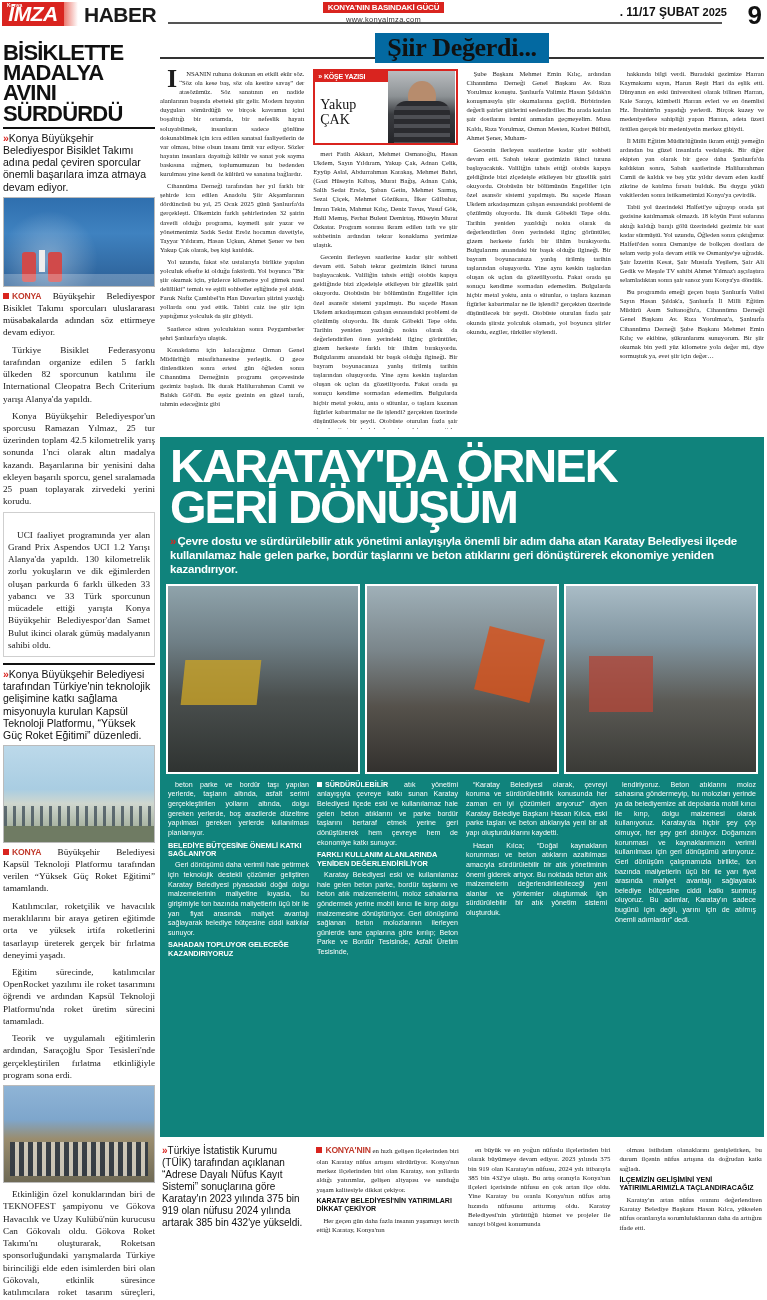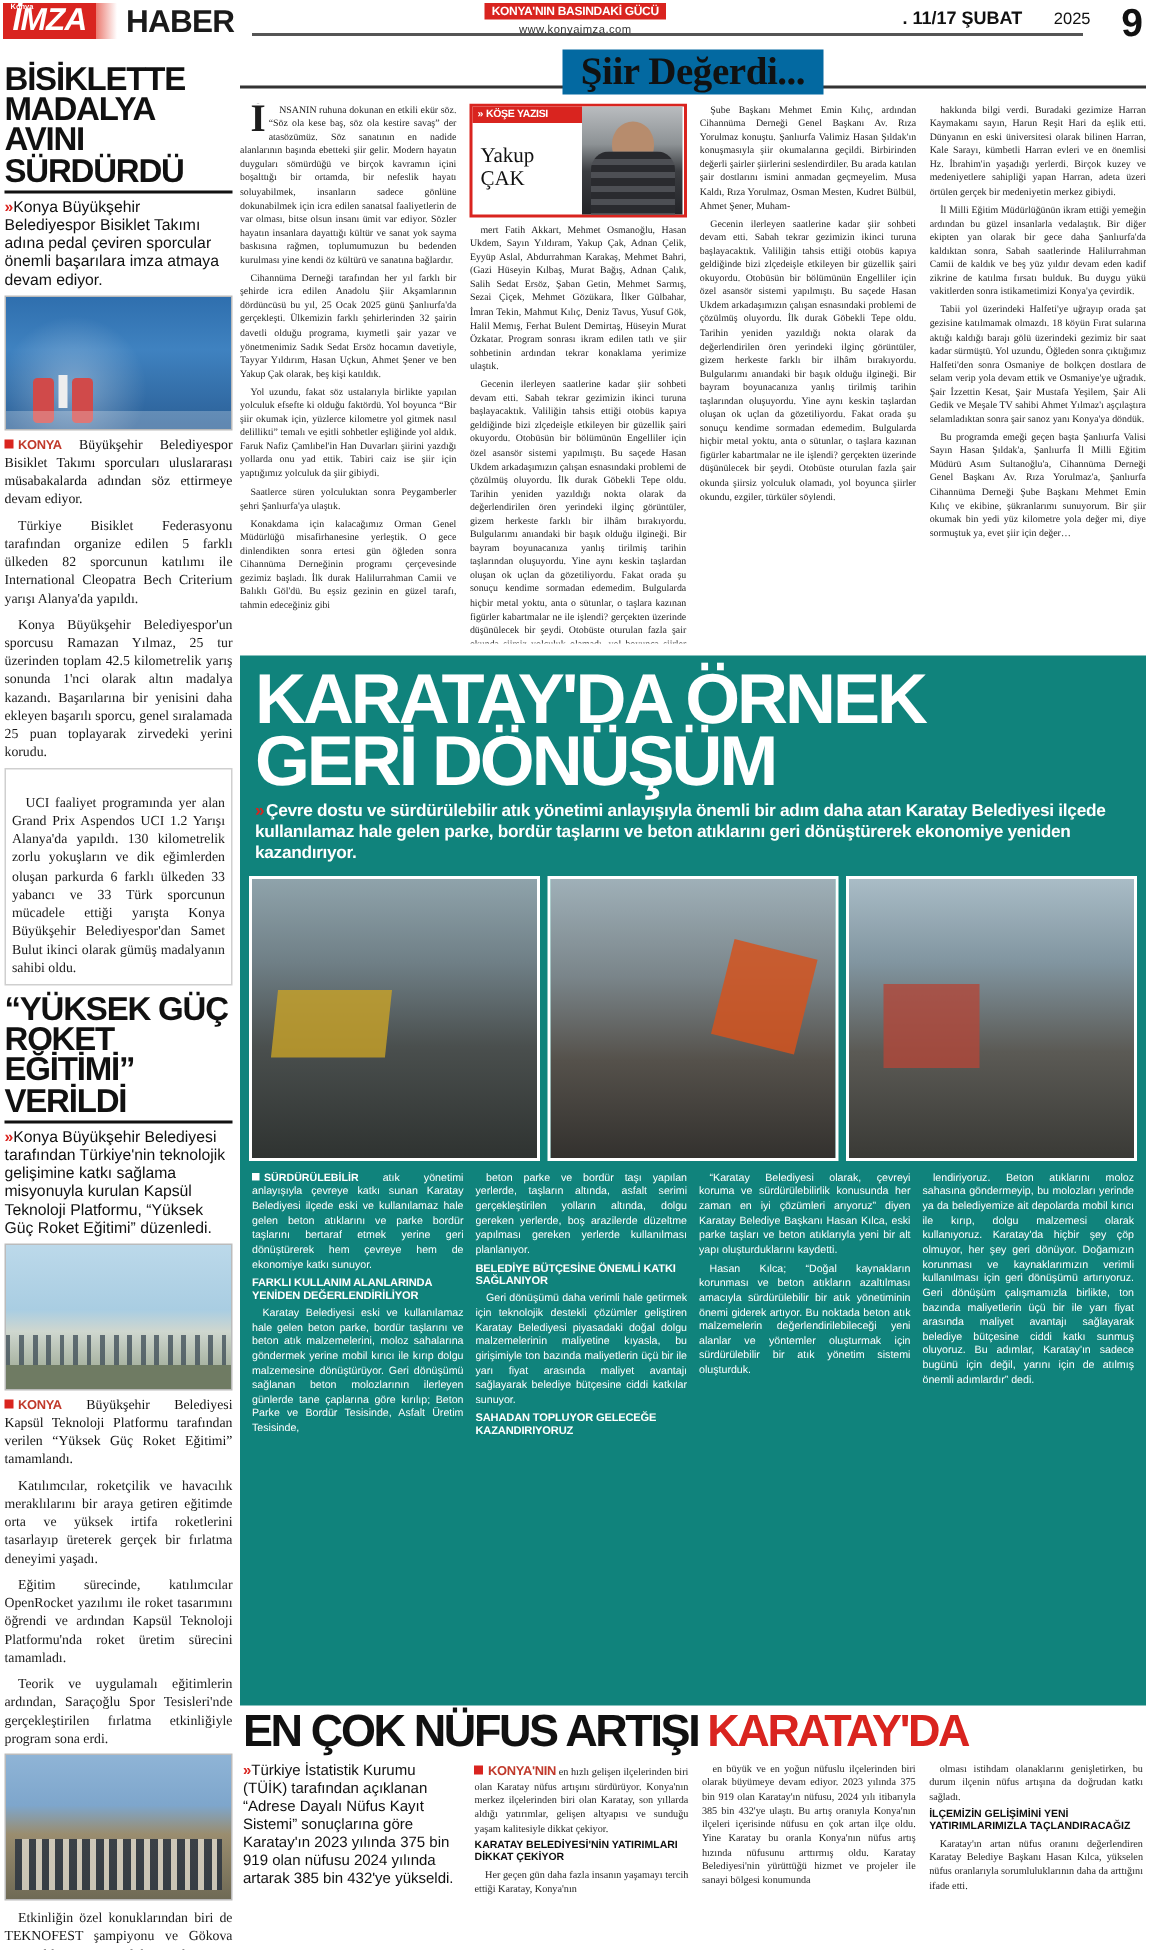--- a/index.html
+++ b/index.html
@@ -47,21 +47,21 @@
   }
   .masthead-url{
     font-family:"Liberation Sans", sans-serif; font-size:7.5px;
     color:#333; margin-top:2px; letter-spacing:0.3px;
   }
   .masthead-date{
     position:absolute; right:40px; top:5px;
     font-family:"Liberation Sans", sans-serif; font-size:11px; color:#111;
   }
   .masthead-date b{ font-weight:bold; font-size:12px; }
-  .masthead-date .yr{ font-weight:normal;margin-left:18px; }
+  .masthead-date .yr{ font-weight:bold; }
   .masthead-pageno{
     position:absolute; right:5px; top:0px;
     font-family:"Liberation Sans", sans-serif; font-weight:bold; font-size:26px; color:#111;
   }
 
   
   .left-col { position:absolute; left:3px; top:43px; width:152px; height:1264px; }
 
   .lh-title{
     font-family:"Liberation Sans", sans-serif; font-weight:bold;
@@ -290,21 +290,20 @@
         <span>Büyükşehir Belediyespor Bisiklet Takımı sporcuları uluslararası müsabakalarda adından söz ettirmeye devam ediyor.</span>
       </div>
       <div class="body-p">Türkiye Bisiklet Federasyonu tarafından organize edilen 5 farklı ülkeden 82 sporcunun katılımı ile International Cleopatra Bech Criterium yarışı Alanya'da yapıldı.</div>
       <div class="body-p">Konya Büyükşehir Belediyespor'un sporcusu Ramazan Yılmaz, 25 tur üzerinden toplam 42.5 kilometrelik yarış sonunda 1'nci olarak altın madalya kazandı. Başarılarına bir yenisini daha ekleyen başarılı sporcu, genel sıralamada 25 puan toplayarak zirvedeki yerini korudu.</div>
       <div class="left-box">
         <div class="body-p" style="margin-top:0">UCI faaliyet programında yer alan Grand Prix Aspendos UCI 1.2 Yarışı Alanya'da yapıldı. 130 kilometrelik zorlu yokuşların ve dik eğimlerden oluşan parkurda 6 farklı ülkeden 33 yabancı ve 33 Türk sporcunun mücadele ettiği yarışta Konya Büyükşehir Belediyespor'dan Samet Bulut ikinci olarak gümüş madalyanın sahibi oldu.</div>
       </div>
     </div>
 
     <div style="margin-top:6px">
-      <div class="lh-title">“YÜKSEK GÜÇ ROKET EĞİTİMİ” VERİLDİ</div>
       <div class="lh-rule"></div>
       <div class="lh-sub">
         <span class="chev">»</span><span>Konya Büyükşehir Belediyesi tarafından Türkiye'nin teknolojik gelişimine katkı sağlama misyonuyla kurulan Kapsül Teknoloji Platformu, “Yüksek Güç Roket Eğitimi” düzenledi.</span>
       </div>
       <div class="photo-box">
         <div class="photo-rocket"></div>
       </div>
       <div class="kicker-line">
         <span class="kicker-sq"></span><span class="kicker-city">KONYA</span>
         <span>Büyükşehir Belediyesi Kapsül Teknoloji Platformu tarafından verilen “Yüksek Güç Roket Eğitimi” tamamlandı.</span>
@@ -376,51 +375,47 @@
     </div>
 
     <div class="feat-photos">
       <div class="fp fp1"></div>
       <div class="fp fp2"></div>
       <div class="fp fp3"></div>
     </div>
 
     <div class="feat-body">
       <div>
+        <div class="ft-p">beton parke ve bordür taşı yapılan yerlerde, taşların altında, asfalt serimi gerçekleştirilen yolların altında, dolgu gereken yerlerde, boş arazilerde düzeltme yapılması gereken yerlerde kullanılması planlanıyor.</div>
+        <div class="ft-h">BELEDİYE BÜTÇESİNE ÖNEMLİ KATKI SAĞLANIYOR</div>
+        <div class="ft-p">Geri dönüşümü daha verimli hale getirmek için teknolojik destekli çözümler geliştiren Karatay Belediyesi piyasadaki doğal dolgu malzemelerinin maliyetine kıyasla, bu girişimiyle ton bazında maliyetlerin üçü bir ile yarı fiyat arasında maliyet avantajı sağlayarak belediye bütçesine ciddi katkılar sunuyor.</div>
+        <div class="ft-h">SAHADAN TOPLUYOR GELECEĞE KAZANDIRIYORUZ</div>
+      </div>
+
+      <div>
         <div class="ft-p" style="text-indent:0">
           <span class="ft-sq"></span><span class="ft-lead">SÜRDÜRÜLEBİLİR</span>
           <span>atık yönetimi anlayışıyla çevreye katkı sunan Karatay Belediyesi ilçede eski ve kullanılamaz hale gelen beton atıklarını ve parke bordür taşlarını bertaraf etmek yerine geri dönüştürerek hem çevreye hem de ekonomiye katkı sunuyor.</span>
         </div>
         <div class="ft-h">FARKLI KULLANIM ALANLARINDA YENİDEN DEĞERLENDİRİLİYOR</div>
         <div class="ft-p">Karatay Belediyesi eski ve kullanılamaz hale gelen beton parke, bordür taşlarını ve beton atık malzemelerini, moloz sahalarına göndermek yerine mobil kırıcı ile kırıp dolgu malzemesine dönüştürüyor. Geri dönüşümü sağlanan beton molozlarının ilerleyen günlerde tane çaplarına göre kırılıp; Beton Parke ve Bordür Tesisinde, Asfalt Üretim Tesisinde,</div>
       </div>
 
       <div>
-        <div class="ft-p">beton parke ve bordür taşı yapılan yerlerde, taşların altında, asfalt serimi gerçekleştirilen yolların altında, dolgu gereken yerlerde, boş arazilerde düzeltme yapılması gereken yerlerde kullanılması planlanıyor.</div>
-        <div class="ft-h">BELEDİYE BÜTÇESİNE ÖNEMLİ KATKI SAĞLANIYOR</div>
-        <div class="ft-p">Geri dönüşümü daha verimli hale getirmek için teknolojik destekli çözümler geliştiren Karatay Belediyesi piyasadaki doğal dolgu malzemelerinin maliyetine kıyasla, bu girişimiyle ton bazında maliyetlerin üçü bir ile yarı fiyat arasında maliyet avantajı sağlayarak belediye bütçesine ciddi katkılar sunuyor.</div>
-        <div class="ft-h">SAHADAN TOPLUYOR GELECEĞE KAZANDIRIYORUZ</div>
-      </div>
-
-      <div>
         <div class="ft-p">“Karatay Belediyesi olarak, çevreyi koruma ve sürdürülebilirlik konusunda her zaman en iyi çözümleri arıyoruz” diyen Karatay Belediye Başkanı Hasan Kılca, eski parke taşları ve beton atıklarıyla yeni bir alt yapı oluşturduklarını kaydetti.</div>
         <div class="ft-p">Hasan Kılca; “Doğal kaynakların korunması ve beton atıkların azaltılması amacıyla sürdürülebilir bir atık yönetiminin önemi giderek artıyor. Bu noktada beton atık malzemelerin değerlendirilebileceği yeni alanlar ve yöntemler oluşturmak için sürdürülebilir bir atık yönetim sistemi oluşturduk.</div>
       </div>
 
       <div>
         <div class="ft-p">lendiriyoruz. Beton atıklarını moloz sahasına göndermeyip, bu molozları yerinde ya da belediyemize ait depolarda mobil kırıcı ile kırıp, dolgu malzemesi olarak kullanıyoruz. Karatay'da hiçbir şey çöp olmuyor, her şey geri dönüyor. Doğamızın korunması ve kaynaklarımızın verimli kullanılması için geri dönüşümü artırıyoruz. Geri dönüşüm çalışmamızla birlikte, ton bazında maliyetlerin üçü bir ile yarı fiyat arasında maliyet avantajı sağlayarak belediye bütçesine ciddi katkı sunmuş oluyoruz. Bu adımlar, Karatay'ın sadece bugünü için değil, yarını için de atılmış önemli adımlardır” dedi.</div>
       </div>
     </div>
   </div>
 
   <div class="bottom">
-    <div class="bh">
-      <span class="black">EN ÇOK NÜFUS ARTIŞI</span>
-      <span class="red">KARATAY'DA</span>
-    </div>
     <div class="bcols">
       <div>
         <div class="bl-sub">
           <span class="chev">»</span><span>Türkiye İstatistik Kurumu (TÜİK) tarafından açıklanan “Adrese Dayalı Nüfus Kayıt Sistemi” sonuçlarına göre Karatay'ın 2023 yılında 375 bin 919 olan nüfusu 2024 yılında artarak 385 bin 432'ye yükseldi.</span>
         </div>
       </div>
       <div>
         <div class="bp" style="text-indent:0">
           <span class="kicker-sq"></span><span class="kicker-city">KONYA'NIN</span>
           <span>en hızlı gelişen ilçelerinden biri olan Karatay nüfus artışını sürdürüyor. Konya'nın merkez ilçelerinden biri olan Karatay, son yıllarda aldığı yatırımlar, gelişen altyapısı ve sunduğu yaşam kalitesiyle dikkat çekiyor.</span>

